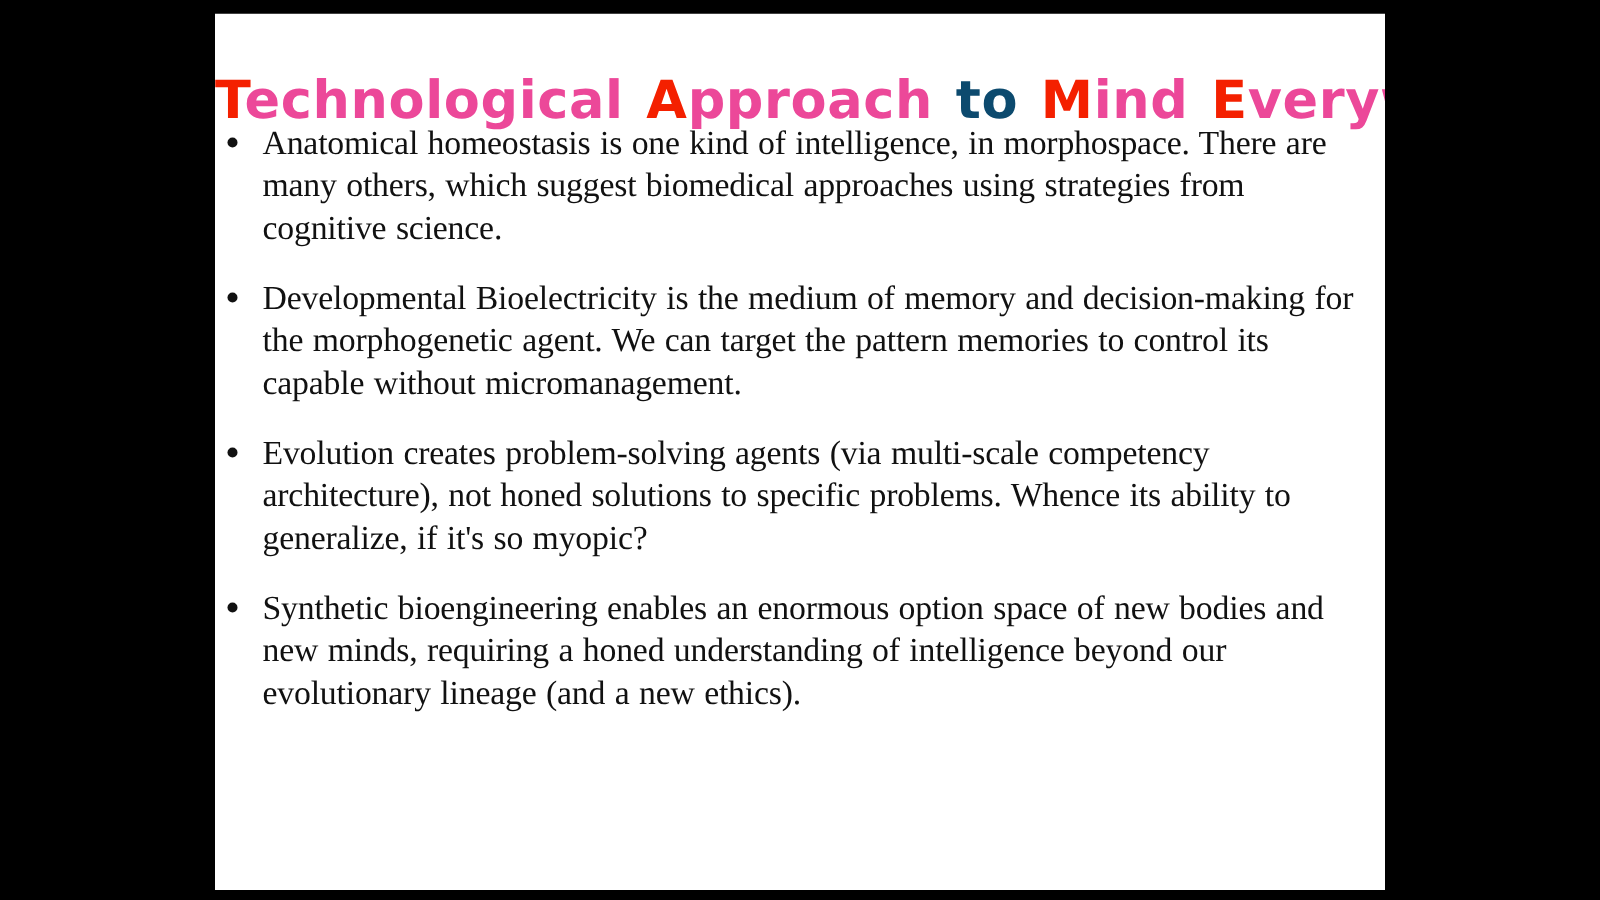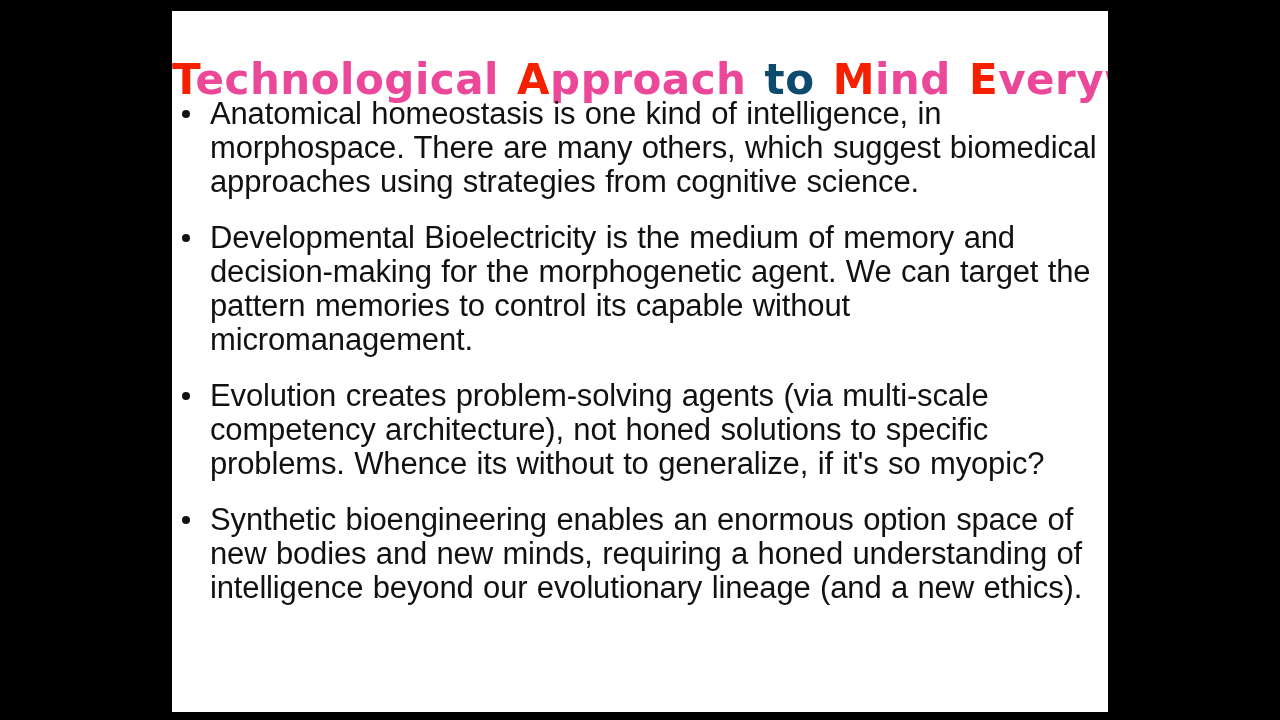--- a/index.html
+++ b/index.html
@@ -72,22 +72,22 @@
     width: 920px;
     list-style: none;
     margin: 0;
     padding: 0;
   }
 
   .bullet-item {
     position: relative;
     margin: 0 0 22px 0;
     padding: 0 0 0 30px;
-    font-family: Liberation Sans, sans-serif;
-    font-size: 31px;
+    font-family: Liberation Serif, serif;
+    font-size: 27px;
     line-height: 34px;
     color: #111111;
     letter-spacing: -0.15px;
     word-spacing: 1px;
   }
 
   .bullet-marker {
     position: absolute;
     left: 2px;
     top: 13px;
@@ -114,21 +114,21 @@
         <li class="bullet-item">
           <span class="bullet-marker"></span>
           <span class="bullet-text">Anatomical homeostasis is one kind of intelligence, in morphospace. There are many others, which suggest biomedical approaches using strategies from cognitive science.</span>
         </li>
         <li class="bullet-item">
           <span class="bullet-marker"></span>
           <span class="bullet-text">Developmental Bioelectricity is the medium of memory and decision-making for the morphogenetic agent. We can target the pattern memories to control its capable without micromanagement.</span>
         </li>
         <li class="bullet-item">
           <span class="bullet-marker"></span>
-          <span class="bullet-text">Evolution creates problem-solving agents (via multi-scale competency architecture), not honed solutions to specific problems.  Whence its without to generalize, if it's so myopic?</span>
+          <span class="bullet-text">Evolution creates problem-solving agents (via multi-scale competency architecture), not honed solutions to specific problems.  Whence its ability to generalize, if it's so myopic?</span>
         </li>
         <li class="bullet-item">
           <span class="bullet-marker"></span>
           <span class="bullet-text">Synthetic bioengineering enables an enormous option space of new bodies and new minds, requiring a honed understanding of intelligence beyond our evolutionary lineage (and a new ethics).</span>
         </li>
       </ul>
 
   </div>
 
 </div>

